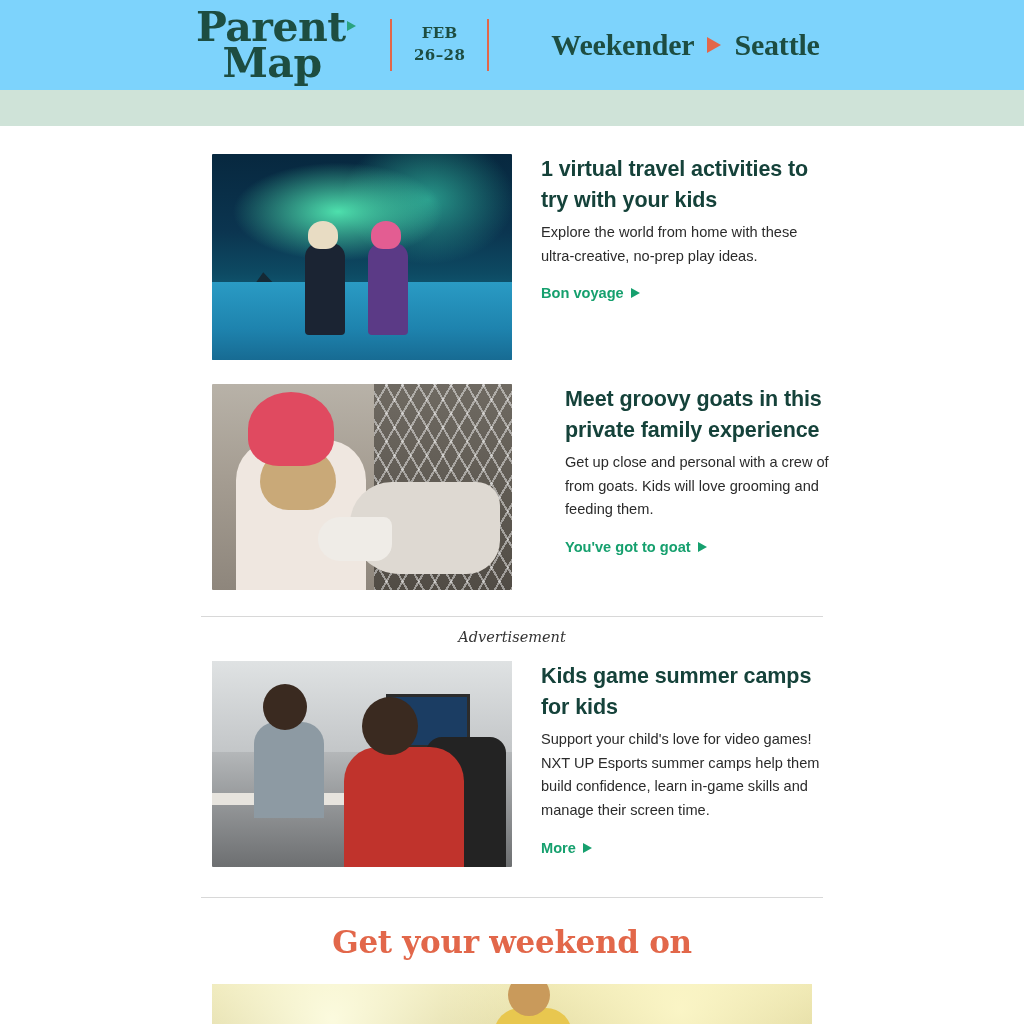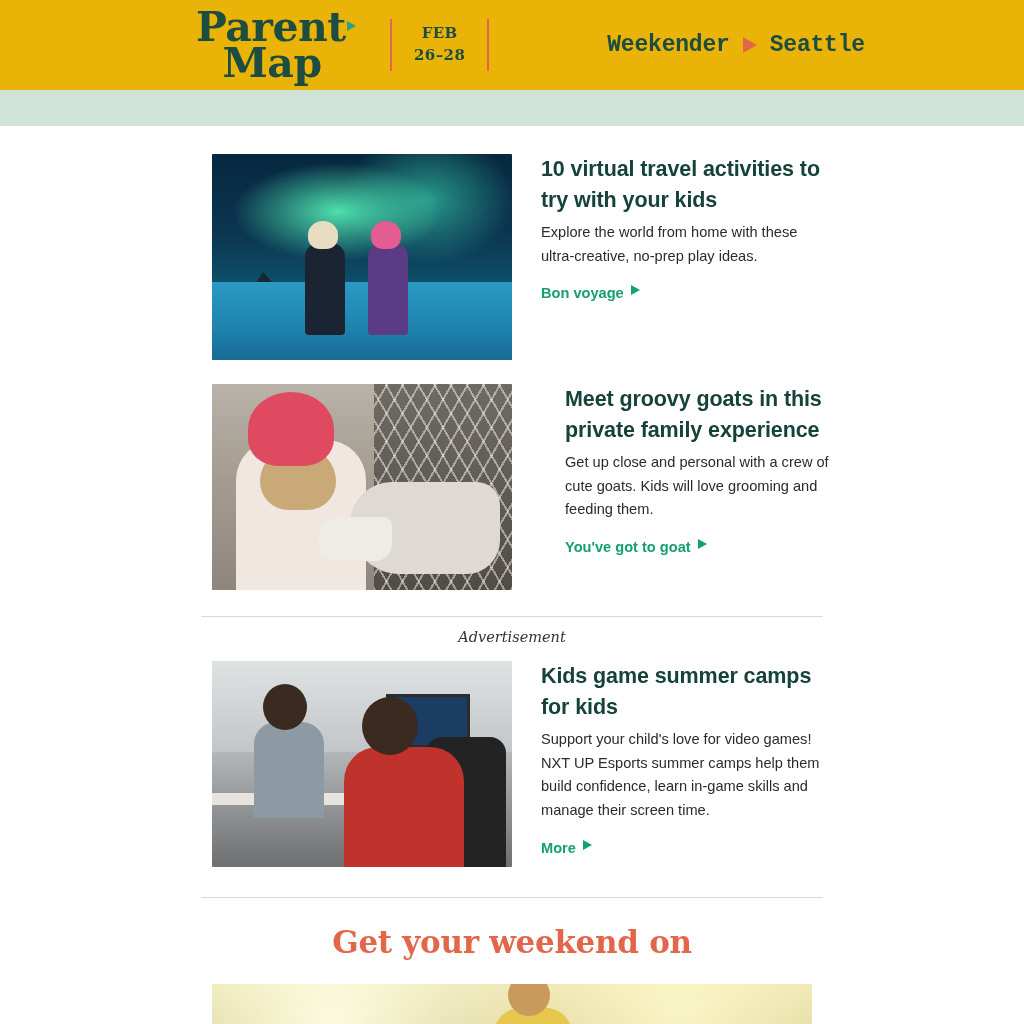--- a/index.html
+++ b/index.html
@@ -13,21 +13,21 @@
     overflow: hidden;
     font-family: "Liberation Sans", sans-serif;
     color: #1a1a1a;
   }
 
   
   .header {
     height: 90px;
     display: flex;
     align-items: center;
-    background: #eab308;
+    background: #7dd3fc;
     padding: 0 0 0 0;
   }
   .logo {
     margin-left: 196px;
     font-family: "DejaVu Serif", serif;
     font-weight: bold;
     color: #1d4d41;
     line-height: 0.88;
     font-size: 41px;
     letter-spacing: -0.5px;
@@ -54,26 +54,26 @@
     text-align: center;
     font-family: "DejaVu Serif", serif;
     font-weight: bold;
     color: #1d4d41;
     font-size: 15px;
     line-height: 1.45;
     letter-spacing: 0.4px;
   }
 
   .weekender {
-    margin-left: 118px;
+    margin-left: 62px;
     display: flex;
     align-items: center;
-    font-family: Liberation Mono, monospace;
-    font-weight: bold;
-    font-size: 23px;
+    font-family: Liberation Serif, serif;
+    font-weight: bold;
+    font-size: 30px;
     color: #1d4d41;
     letter-spacing: -0.2px;
   }
   .weekender .arrow {
     margin: 0 13px;
     width: 0; height: 0;
     border-left: 14px solid #e2674a;
     border-top: 8px solid transparent;
     border-bottom: 8px solid transparent;
   }
@@ -120,21 +120,21 @@
     font-size: 14.6px;
     line-height: 1.62;
     color: #2b2b2b;
   }
   .cta {
     margin-top: 17px;
     font-size: 14.6px;
     font-weight: bold;
     color: #16a06e;
     display: inline-flex;
-    align-items: flex-start;
+    align-items: center;
     cursor: pointer;
   }
   .cta .tri {
     margin-left: 7px;
     width: 0; height: 0;
     border-left: 9px solid #16a06e;
     border-top: 5px solid transparent;
     border-bottom: 5px solid transparent;
   }
 
@@ -315,21 +315,21 @@
       <div class="ph ph-aurora">
         <div class="rock"></div>
         <div class="ice"></div>
         <div class="kid1"></div>
         <div class="kid2"></div>
         <div class="hat1"></div>
         <div class="hat2"></div>
       </div>
     </div>
     <div class="body">
-      <h2>10 virtual travel activities to try with your kids</h2>
+      <h2>1 virtual travel activities to try with your kids</h2>
       <p>Explore the world from home with these ultra-creative, no-prep play ideas.</p>
       <div class="cta">
         <span>Bon voyage</span>
         <span class="tri"></span>
       </div>
     </div>
   </div>
 
   <div class="story" style="margin-top:24px;gap:24px;">
     <div class="thumb">
@@ -337,21 +337,21 @@
         <div class="fence"></div>
         <div class="child"></div>
         <div class="hair"></div>
         <div class="hood"></div>
         <div class="goat"></div>
         <div class="goathead"></div>
       </div>
     </div>
     <div class="body">
       <h2>Meet groovy goats in this private family experience</h2>
-      <p>Get up close and personal with a crew of cute goats. Kids will love grooming and feeding them.</p>
+      <p>Get up close and personal with a crew of from goats. Kids will love grooming and feeding them.</p>
       <div class="cta">
         <span>You've got to goat</span>
         <span class="tri"></span>
       </div>
     </div>
   </div>
 
   <div class="rule"></div>
   <div class="ad-label">Advertisement</div>
 

